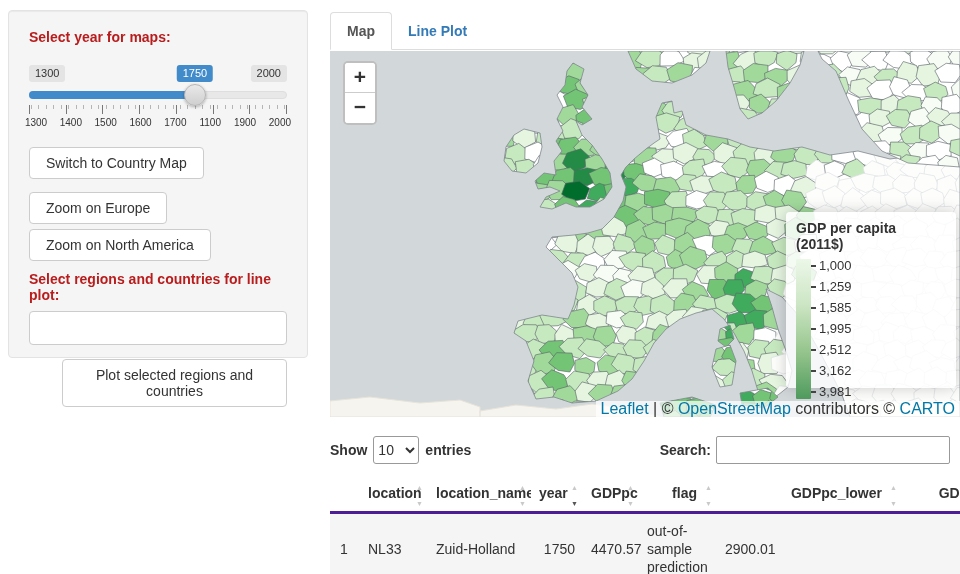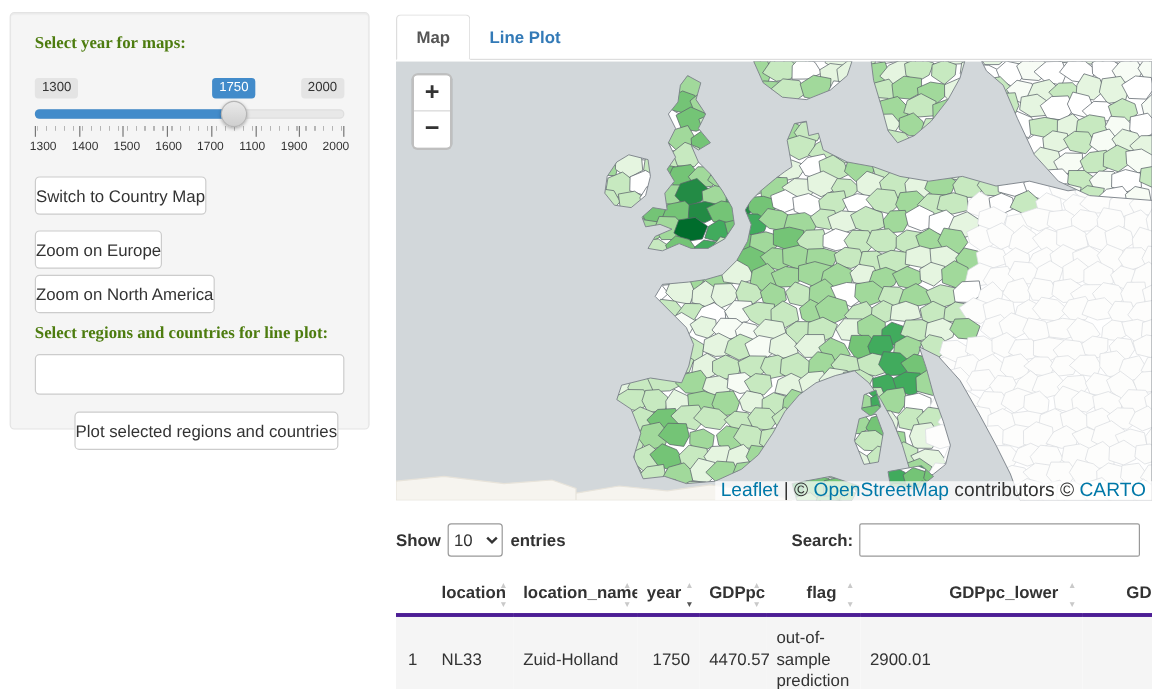--- a/index.html
+++ b/index.html
@@ -3,21 +3,21 @@
 <meta charset="utf-8">
 <style>
   * { box-sizing: border-box; margin: 0; padding: 0; }
   html,body { width: 960px; height: 574px; overflow: hidden; background: #fff;
     font-family: "Liberation Sans", sans-serif; color: #333; }
 
   
   .side-panel { position:absolute; left:8px; top:10px; width:300px; height:348px;
     background:#f5f5f5; border:1px solid #e3e3e3; border-radius:4px;
     box-shadow: inset 0 1px 1px rgba(0,0,0,.05); padding:18px 20px; }
-  .bold-label { font-size:14px; font-weight:bold; color:#4d7c0f;font-family:Liberation Serif, serif; }
+  .bold-label { font-size:14px; font-weight:bold; color:#b91c1c; }
 
   
   .irs { position:relative; height:66px; margin-top:20px; }
   .irs-badge { position:absolute; top:0; font-size:11px; line-height:15px; padding:1px 6px;
     border-radius:3px; background:#e4e4e4; color:#333; }
   .irs-badge.min { left:0; }
   .irs-badge.max { right:0; }
   .irs-badge.cur { left:64.3%; transform:translateX(-50%); background:#428bca; color:#fff; }
   .irs-track { position:absolute; top:26px; left:0; right:0; height:8px; border-radius:4px;
     background:#e8e8e8; border:1px solid #dedede; }
@@ -29,21 +29,21 @@
   .irs-minor { position:absolute; top:40px; left:2px; right:2px; height:4px;
     background:repeating-linear-gradient(90deg,#b5b5b5 0,#b5b5b5 1px,transparent 1px,transparent 7.45px); }
   .irs-majors { position:absolute; top:40px; left:0; right:0; height:9px;
     display:flex; justify-content:space-between; }
   .irs-majors i { width:1px; height:9px; background:#777; }
   .irs-ticklabels { position:absolute; top:52px; left:-8px; right:-8px;
     display:flex; justify-content:space-between; }
   .irs-ticklabels span { font-size:10px; color:#333; width:30px; text-align:center; }
 
   .btn { display:inline-block; font-size:14px; color:#333; background:#fff;
-    border:1px solid #ccc; border-radius:4px; padding:7px 0; cursor:pointer; }
+    border:1px solid #ccc; border-radius:4px; padding:7px 16px; cursor:pointer; }
   .btn-row1 { margin:16px 0 13px; }
   .btn-row2 { margin:0 0 5px;text-decoration:underline; }
   .sel-label { margin-top:10px; }
   .regions-input { width:100%; height:34px; margin-top:8px; background:#fff;
     border:1px solid #ccc; border-radius:4px; }
   .plot-btn { margin-top:14px;margin-left:33px; }
 
   
   .main { position:absolute; left:330px; top:10px; width:630px; }
   .tabs { display:flex; border-bottom:1px solid #ddd; height:40px; align-items:flex-end; }
@@ -967,20 +967,35 @@
           <polygon points="324.8,372.9 332.8,363.6 345.3,359.5 356.1,368.2 349.0,378.4 336.7,378.7 " fill="#a1d99b" stroke="#5d646b" stroke-width="0.7" stroke-opacity="0.9"></polygon>
           <polygon points="354.5,380.8 347.6,372.4 351.5,362.7 364.9,362.1 373.7,370.0 366.9,378.8 " fill="#74c476" stroke="#5d646b" stroke-width="0.7" stroke-opacity="0.9"></polygon>
           <polygon points="367.2,372.6 370.4,363.3 380.3,358.6 390.4,364.1 390.4,374.2 378.2,378.6 " fill="#74c476" stroke="#5d646b" stroke-width="0.7" stroke-opacity="0.9"></polygon>
         </g>
         <path d="M330,352 L362,346 L386,354 L380,366 L334,366 Z" fill="none" stroke="#7e858c" stroke-width="0.8"></path>
       </svg>
     <div class="leaflet-zoom">
       <div class="zbtn in">+</div>
       <div class="zbtn">−</div>
     </div>
+    <div class="legend">
+      <div class="legend-title">GDP per capita (2011$)</div>
+      <div class="legend-body">
+        <div class="legend-bar"></div>
+        <div class="legend-labels">
+          <div>1,000</div>
+            <div>1,259</div>
+          <div>1,585</div>
+            <div>1,995</div>
+          <div>2,512</div>
+            <div>3,162</div>
+          <div>3,981</div>
+        </div>
+      </div>
+    </div>
     <div class="attrib">
       <a>Leaflet</a>
       <span>|</span>
       <span>©</span>
       <a>OpenStreetMap</a>
       <span>contributors ©</span>
       <a>CARTO</a>
     </div>
   </div>
 </div>

